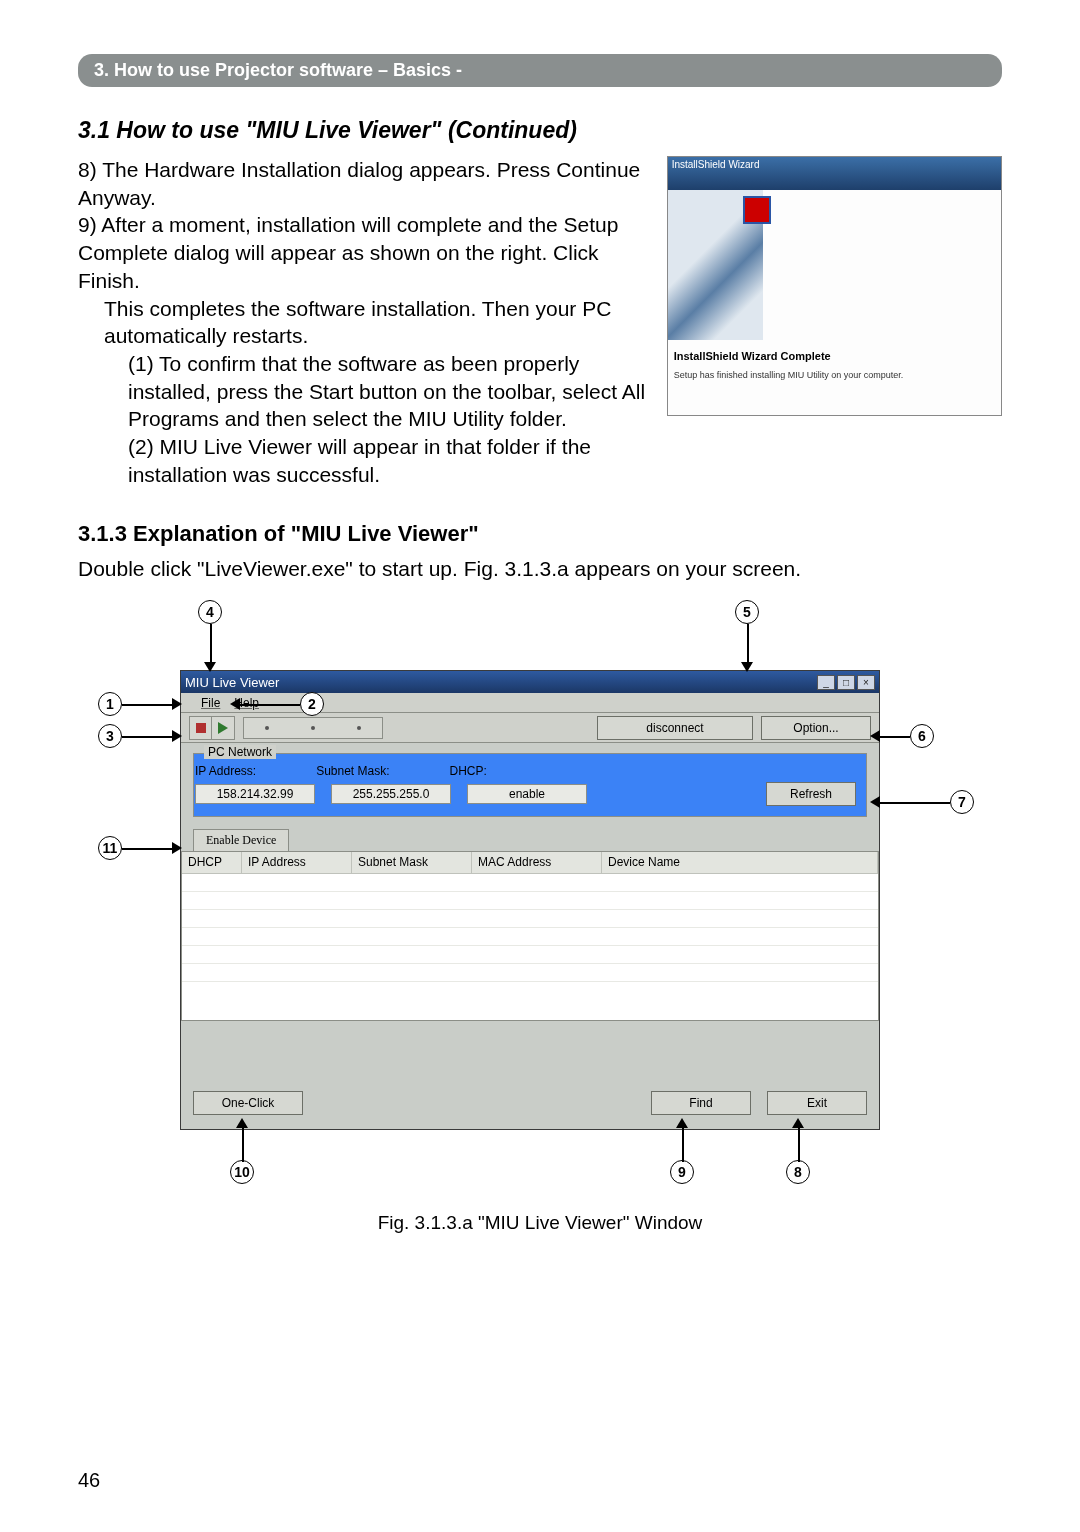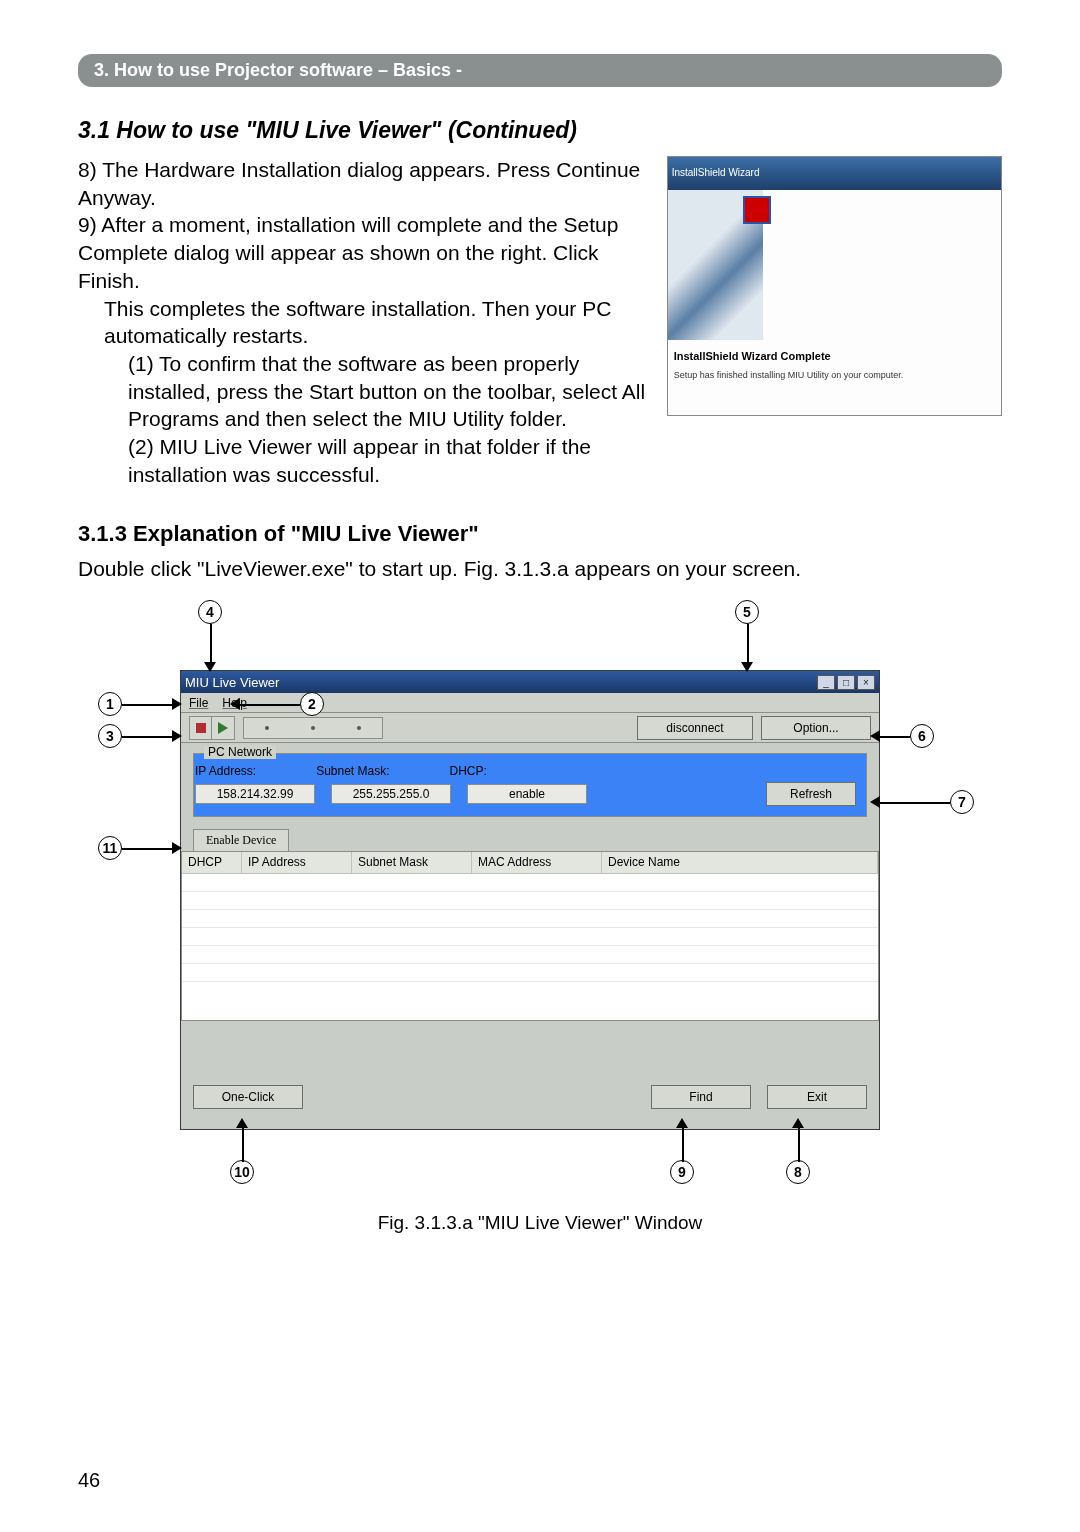--- a/index.html
+++ b/index.html
@@ -23,21 +23,21 @@
   .indent1 { margin-left: 26px; }
   .indent2 { margin-left: 50px; }
 
   .row1 { display: flex; gap: 14px; align-items: flex-start; }
 
   
   .wizard-shot {
     width: 350px; height: 260px; border: 1px solid #888; background: #fdfdfd;
     position: relative; overflow: hidden;
   }
-  .wizard-titlebar { height: 33px; background: linear-gradient(#3b6fa7,#1e3f6b); color:#fff; font-size:10px; padding:10px 4px; }
+  .wizard-titlebar { height: 33px; background: linear-gradient(#3b6fa7,#1e3f6b); color:#fff; font-size:10px; padding:2px 4px; }
   .wizard-body { display:flex; height: 200px; flex-direction: column; }
   .wizard-left { width: 95px; height: 100%; background: linear-gradient(135deg,#dfe7ef 40%,#5a7ea5 60%,#dfe7ef 80%); position:relative; }
   .wizard-left::after { content:""; position:absolute; top:8px; right:-6px; width:24px; height:24px; background:#c00; outline:2px solid #2a55a5; }
   .wizard-right { flex:1; padding:10px 6px; }
   .wizard-h { font-size:11px; font-weight:bold; margin-bottom:8px; }
   .wizard-p { font-size:9px; color:#333; }
   .wizard-footer { border-top:1px solid #aaa; height:40px; display:flex; justify-content:flex-end; align-items:center; gap:8px; padding-right:12px; background:#f4f4f4;}
   .wizard-btn { width:56px; height:20px; border:1px solid #888; background:#e9e9e9; font-size:10px; display:flex; align-items:center; justify-content:center; color:#333; }
   .wizard-btn.disabled { color:#aaa; }
 
@@ -52,21 +52,21 @@
   .ar-left  { border-top:6px solid transparent; border-bottom:6px solid transparent; border-right:10px solid #000; }
   .ar-down  { border-left:6px solid transparent; border-right:6px solid transparent; border-top:10px solid #000; }
   .ar-up    { border-left:6px solid transparent; border-right:6px solid transparent; border-bottom:10px solid #000; }
 
   
   .appwin { position:absolute; left:100px; top:70px; width:700px; height:460px; border:1px solid #3a3a3a; background:#c9cdc8; }
   .app-titlebar { height:22px; background: linear-gradient(#2e5aa0,#1b3766); color:#fff; font-size:13px; display:flex; align-items:center; padding:0 4px; }
   .app-titlebar .spacer { flex:1; }
   .winctl { display:flex; gap:2px; }
   .winctl div { width:18px; height:15px; background:#cfd7e6; border:1px solid #555; font-size:10px; display:flex; align-items:center; justify-content:center; color:#222; }
-  .menubar { height:20px; background:#cfd1cb; border-bottom:1px solid #8b8e87; font-size:12px; display:flex; align-items:center; gap:14px; padding-left:8px; }
+  .menubar { height:20px; background:#cfd1cb; border-bottom:1px solid #8b8e87; font-size:12px; display:flex; align-items:center; gap:14px; padding-left:20px; }
   .menubar span { text-decoration: underline; text-decoration-color: rgba(0,0,0,.5); }
   .toolbar { height:30px; background:#cfd1cb; border-bottom:1px solid #8b8e87; display:flex; align-items:center; gap:8px; padding:0 8px; }
   .tb-frame { border:1px solid #8b8e87; background:#d6d8d2; display:flex; align-items:center; }
   .tb-cell { width:22px; height:22px; display:flex; align-items:center; justify-content:center; border-right:1px solid #8b8e87; }
   .tb-cell:last-child { border-right:none; }
   .stop-sq { width:10px; height:10px; background:#b03030; }
   .play-tri { width:0;height:0;border-top:6px solid transparent;border-bottom:6px solid transparent;border-left:10px solid #2f7a2f; }
   .tb-dots { width:140px; height:22px; display:flex; align-items:center; justify-content:space-around; }
   .dot { width:4px;height:4px;background:#555;border-radius:50%; }
   .tb-btn { height:24px; border:1px solid #6c6f67; background:#d6d8d2; font-size:12px; display:flex; align-items:center; justify-content:center; padding:0 18px; }
@@ -78,21 +78,21 @@
   .field { font-size:12px; background:#e9eae5; border:1px solid #8b8e87; padding:2px 6px; min-width:120px; text-align:center; }
 
   .tabstrip { margin:12px 12px 0 12px; display:flex;font-family:Liberation Serif, serif; }
   .tab { border:1px solid #8b8e87; border-bottom:none; background:#d6d8d2; font-size:12px; padding:3px 12px; }
   .tablepane { margin:0 0; border:1px solid #8b8e87; background:#fff; height:170px; }
   .thead { display:flex; height:22px; border-bottom:1px solid #bfc2bb; }
   .th { font-size:12px; padding:3px 6px; border-right:1px solid #bfc2bb; background:#e3e5df; }
   .th.c1{width:60px}.th.c2{width:110px}.th.c3{width:120px}.th.c4{width:130px}.th.c5{flex:1}
   .tbody-row { height:18px; border-bottom:1px solid #e8e9e4; }
 
-  .bottom-btns { position:absolute; bottom:20px; left:12px; right:12px; display:flex; align-items:flex-end; }
+  .bottom-btns { position:absolute; bottom:14px; left:12px; right:12px; display:flex; align-items:flex-end; }
   .bottom-btns .gap { flex:1; }
 
   .fig-caption { text-align:center; font-size:19px; margin-top:6px; }
   .page-num { position:absolute; bottom:40px; left:78px; font-size:20px; }
 </style>
 </head>
 <body>
 <div class="page">
 
   <div class="header-pill">3. How to use Projector software – Basics -</div>
@@ -150,21 +150,21 @@
           <div class="tb-cell">
               <div class="play-tri"></div>
             </div>
         </div>
         <div class="tb-frame tb-dots">
           <span class="dot"></span>
             <span class="dot"></span>
             <span class="dot"></span>
         </div>
         <div style="flex:1"></div>
-        <div class="tb-btn" style="width:116px">disconnect</div>
+        <div class="tb-btn" style="width:156px">disconnect</div>
         <div class="tb-btn" style="width:110px">Option...</div>
       </div>
 
       <div class="groupbox">
         <div class="legend">PC Network</div>
         <div class="net-row1">
           <span>IP Address:</span>
           <span>Subnet Mask:</span>
           <span>DHCP:</span>
         </div>

